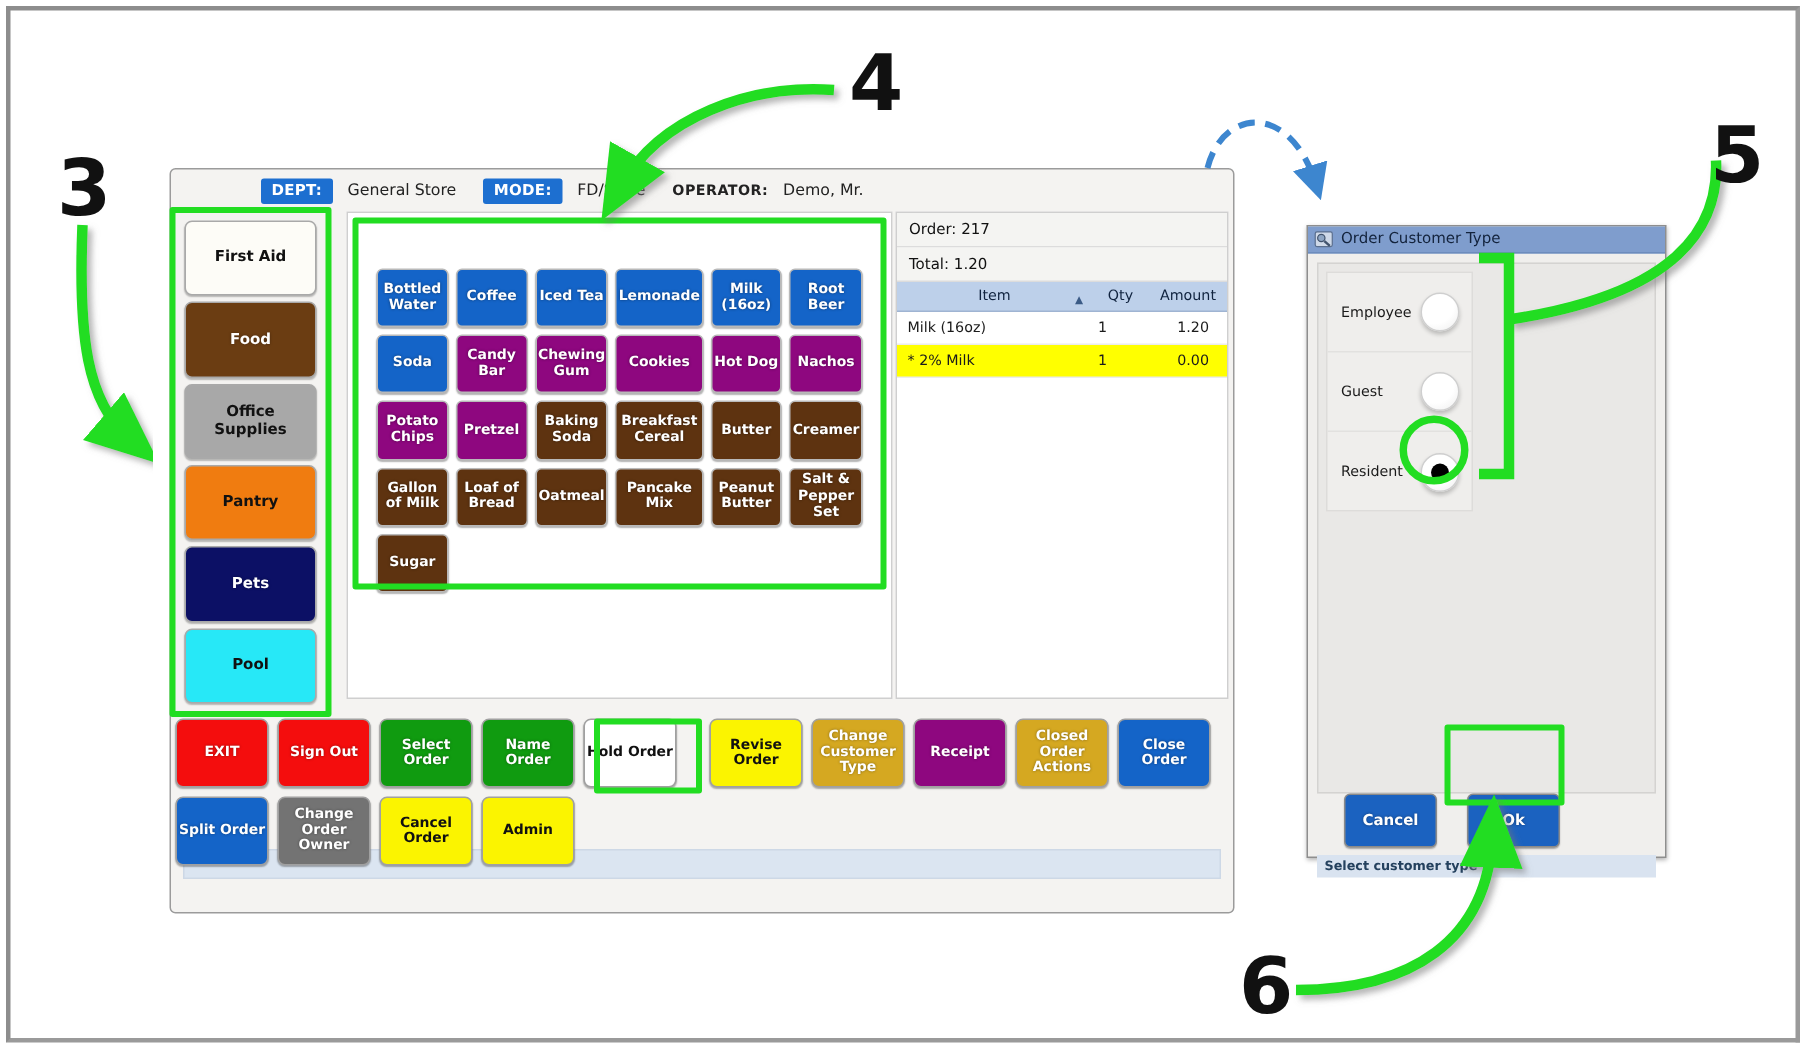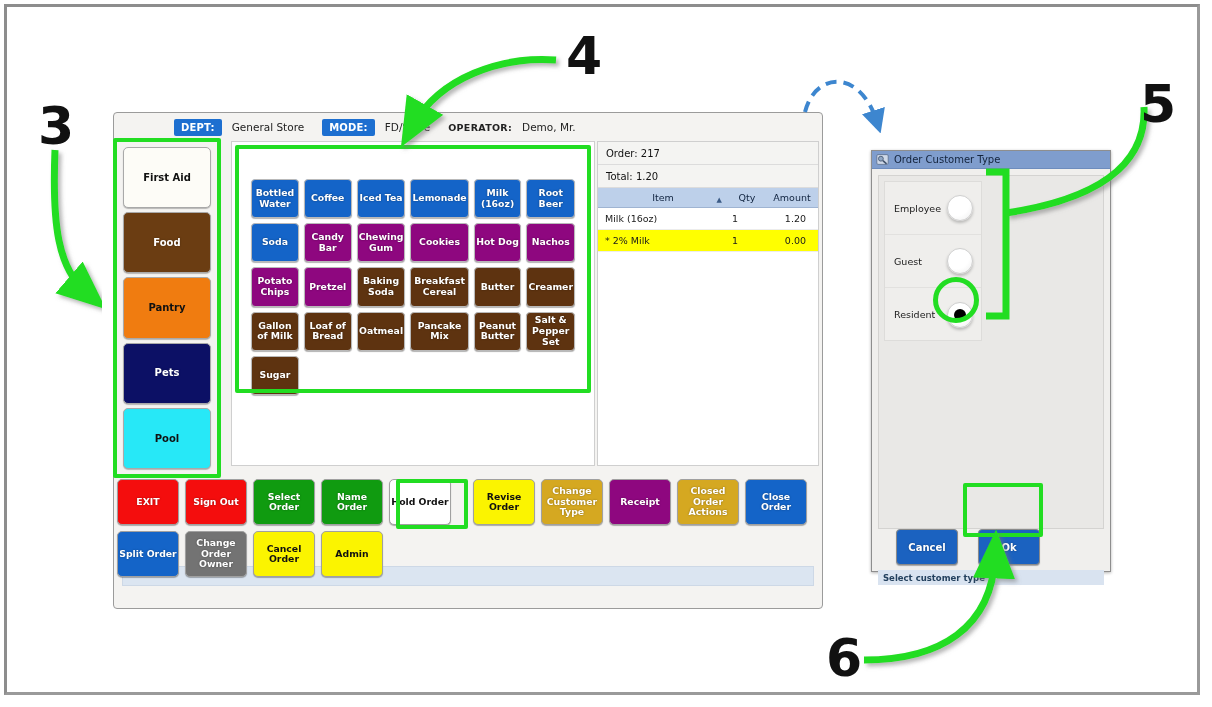--- a/index.html
+++ b/index.html
@@ -220,20 +220,21 @@
           <div class="td-item">* 2% Milk</div>
           <div class="td-qty">1</div>
           <div class="td-amt">0.00</div>
         </div>
       </div>
   </div>
 
   <div class="dept-col" id="dept-col">
       <div class="dept-btn light" style="background: rgb(253, 252, 247); color: rgb(17, 17, 17);">First Aid</div>
       <div class="dept-btn" style="background: rgb(107, 61, 18); color: rgb(255, 255, 255);">Food</div>
+      <div class="dept-btn light" style="background: rgb(168, 168, 168); color: rgb(17, 17, 17);">Office Supplies</div>
       <div class="dept-btn light" style="background: rgb(240, 124, 16); color: rgb(17, 17, 17);">Pantry</div>
       <div class="dept-btn" style="background: rgb(12, 16, 101); color: rgb(255, 255, 255);">Pets</div>
       <div class="dept-btn light" style="background: rgb(39, 232, 247); color: rgb(17, 17, 17);">Pool</div>
     </div>
 
   <div class="item-grid" id="item-grid">
       <div class="item-btn" style="background: rgb(20, 100, 200);">Bottled Water</div>
       <div class="item-btn" style="background: rgb(20, 100, 200);">Coffee</div>
       <div class="item-btn" style="background: rgb(20, 100, 200);">Iced Tea</div>
       <div class="item-btn" style="background: rgb(20, 100, 200);">Lemonade</div>

